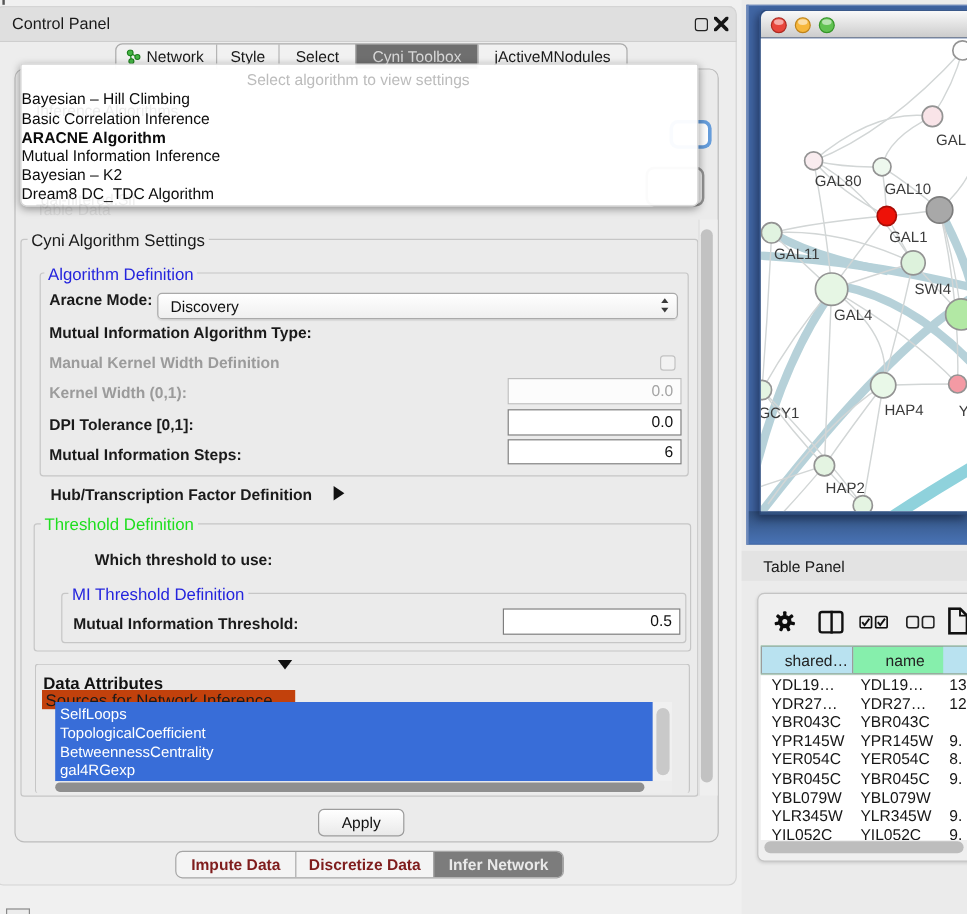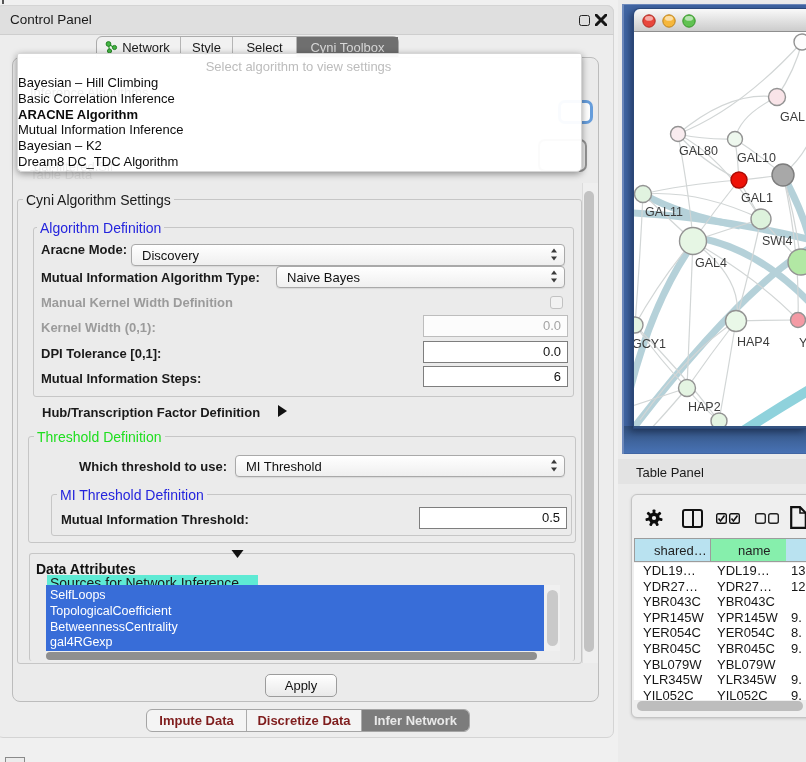--- a/index.html
+++ b/index.html
@@ -39,20 +39,21 @@
      <line x1="3.5" y1="3" x2="9" y2="6.5" stroke="#2e9e2e" stroke-width="1.2"></line>
      <line x1="3.5" y1="3" x2="4.5" y2="10" stroke="#2e9e2e" stroke-width="1.2"></line>
      <circle cx="3.5" cy="3" r="2.4" fill="#44b544" stroke="#1c7a1c" stroke-width="0.9"></circle>
      <circle cx="9.5" cy="6.5" r="2.1" fill="#44b544" stroke="#1c7a1c" stroke-width="0.9"></circle>
      <circle cx="4.5" cy="10" r="2.1" fill="#44b544" stroke="#1c7a1c" stroke-width="0.9"></circle>
    </svg>
    <span style="margin-left:15px;">Network</span></div>
  <div class="tab" style="width:51px;">Style</div>
  <div class="tab" style="width:63px;">Select</div>
  <div class="tab sel" style="width:101px;">Cyni Toolbox</div>
+ <div class="tab" style="width:123px;">jActiveMNodules</div>
 </div>
 <style>
 .tab{font-size:13px;color:#1a1a1a;line-height:21px;border-left:1px solid #b5b5b5;text-align:center;}
 .tab:first-child{border-left:none;}
 .tab.sel{background:#6f6f6f;color:#d8d8d8;}
 </style>
 
 <div class="abs" style="left:12px;top:57px;width:585px;height:643px;background:#ebebeb;border:1px solid #bcbcbc;border-radius:8px;"></div>
 
 <div class="abs" style="left:558px;top:100px;width:29px;height:18px;border:3px solid rgba(85,146,215,0.9);border-radius:7px;background:#fff;"></div>
@@ -67,27 +68,20 @@
 <div class="abs lbl b" style="left:41px;top:242px;">Aracne Mode:</div>
 <div class="combo" style="left:131px;top:244px;width:432px;height:20px;">
   <span class="ct">Discovery</span>
   <svg width="8" height="13" viewBox="0 0 8 13">
         <path d="M4 0.5 L7 4.5 L1 4.5 Z" fill="#3a3a3a"></path>
         <path d="M4 12.5 L7 8.5 L1 8.5 Z" fill="#3a3a3a"></path>
       </svg>
 </div>
 
 <div class="abs lbl b" style="left:41px;top:270px;">Mutual Information Algorithm Type:</div>
-<div class="combo" style="left:276px;top:266px;width:287px;height:20px;">
-  <span class="ct">Naive Bayes</span>
-  <svg width="8" height="13" viewBox="0 0 8 13">
-        <path d="M4 0.5 L7 4.5 L1 4.5 Z" fill="#3a3a3a"></path>
-        <path d="M4 12.5 L7 8.5 L1 8.5 Z" fill="#3a3a3a"></path>
-      </svg>
-</div>
 
 <div class="abs lbl b dis" style="left:41px;top:295px;">Manual Kernel Width Definition</div>
 <div class="abs" style="left:550px;top:296px;width:11px;height:11px;border:1px solid #c2c2c2;border-radius:3px;background:#f2f2f2;"></div>
 
 <div class="abs lbl b dis" style="left:41px;top:320px;">Kernel Width (0,1):</div>
 <div class="field fielddis abs" style="left:423px;top:315px;width:137px;height:20px;">0.0</div>
 
 <div class="abs lbl b" style="left:41px;top:346px;">DPI Tolerance [0,1]:</div>
 <div class="field abs" style="left:423px;top:341px;width:137px;height:20px;">0.0</div>
 
@@ -96,35 +90,28 @@
 
 <div class="abs lbl b" style="left:42px;top:405px;">Hub/Transcription Factor Definition</div>
 <svg class="abs" style="left:276px;top:404px;" width="12" height="14" viewBox="0 0 12 14">
       <path d="M2 1 L11 7 L2 13 Z" fill="#111"></path>
     </svg>
 
 <div class="group" style="left:28px;top:436px;width:546px;height:105px;"></div>
 <div class="abs" style="left:34px;top:429px;background:#ebebeb;padding:0 3px;font-size:14px;color:#1ede1e;">Threshold Definition</div>
 
 <div class="abs lbl b" style="left:79px;top:459px;">Which threshold to use:</div>
-<div class="combo" style="left:235px;top:455px;width:328px;height:20px;">
-  <span class="ct">MI Threshold</span>
-  <svg width="8" height="13" viewBox="0 0 8 13">
-        <path d="M4 0.5 L7 4.5 L1 4.5 Z" fill="#3a3a3a"></path>
-        <path d="M4 12.5 L7 8.5 L1 8.5 Z" fill="#3a3a3a"></path>
-      </svg>
-</div>
 
 <div class="group" style="left:51px;top:494px;width:519px;height:40px;"></div>
 <div class="abs" style="left:57px;top:487px;background:#ebebeb;padding:0 3px;font-size:14px;color:#2424dd;">MI Threshold Definition</div>
 <div class="abs lbl b" style="left:61px;top:512px;">Mutual Information Threshold:</div>
 <div class="field abs" style="left:419px;top:507px;width:140px;height:20px;">0.5</div>
 
 <div class="group" style="left:29px;top:553px;width:544px;height:107px;border-bottom:none;"></div>
-<div class="abs lbl" style="left:35px;top:575px;background:#5eead4;padding:0 3px;font-size:14px;margin-left:12px;">Sources for Network Inference&nbsp;&nbsp;&nbsp;&nbsp;</div>
+<div class="abs lbl" style="left:35px;top:575px;background:#c2410c;padding:0 3px;font-size:14px;">Sources for Network Inference&nbsp;&nbsp;&nbsp;&nbsp;</div>
 <svg class="abs" style="left:231px;top:549px;" width="13" height="10" viewBox="0 0 13 10">
       <path d="M0.5 1 L12.5 1 L6.5 9 Z" fill="#111"></path>
     </svg>
 <div class="abs b" style="left:36px;top:561px;font-size:14px;color:#111;">Data Attributes</div>
 
 <div class="abs" style="left:46px;top:585px;width:498px;height:66px;background:#386dd8;"></div>
 <div class="abs" style="left:50px;top:588px;font-size:12.5px;color:#fff;line-height:15.8px;white-space:nowrap;">SelfLoops<br>TopologicalCoefficient<br>BetweennessCentrality<br>gal4RGexp</div>
 <div class="abs" style="left:544px;top:585px;width:16px;height:66px;background:#f0f0f0;"></div>
 <div class="abs" style="left:547px;top:590px;width:11px;height:56px;background:#c9c9c9;border-radius:5.5px;"></div>
 

